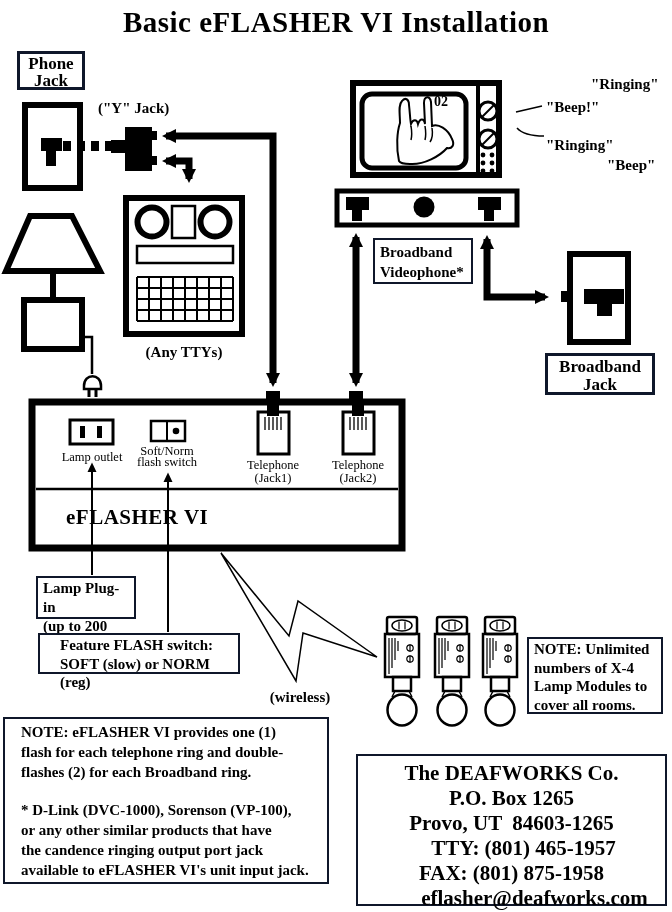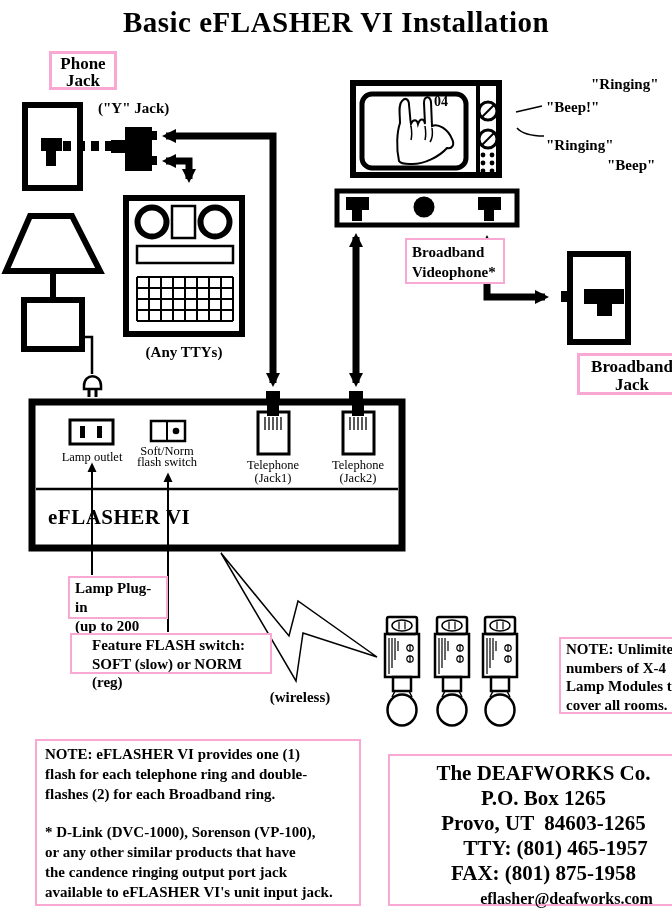--- a/index.html
+++ b/index.html
@@ -6,21 +6,21 @@
   .canvas {
     position:relative; width:672px; height:912px; margin:0 auto;
     background:#ffffff; color:#000000;
     font-family:Liberation Serif, serif; overflow:hidden;
   }
   .art { position:absolute; left:0; top:0; }
   .lbl { position:absolute; white-space:nowrap; }
   .b { font-weight:bold; }
   .pre { white-space:pre-line; }
   .prewrap { white-space:pre-wrap; }
-  .box { position:absolute; border:2px solid #f9a8d4; background:#fff; box-sizing:border-box;margin-left:32px; }
+  .box { position:absolute; border:2px solid #0f172a; background:#fff; box-sizing:border-box; }
   .box3 { border-width:3px; }
   .title { position:absolute; left:0; top:6px; width:100%; text-align:center;
            font-size:29px; font-weight:bold; letter-spacing:0.5px; }
   .ctr { text-align:center; }
   .s12 { font-size:12.5px; line-height:12.5px; }
   .s15 { font-size:15px; }
   .unitname { font-size:21px; font-weight:bold; letter-spacing:0.5px; }
   .contact-line { line-height:25px; font-weight:bold; }
 </style>
 </head>
@@ -195,66 +195,66 @@
 
   <div class="title">Basic eFLASHER VI Installation</div>
 
   <div class="box box3 ctr pre b" style="left:17px; top:51px; width:68px; height:39px; font-size:17px; line-height:17px; padding-top:1px;">Phone
 Jack</div>
 
   <div class="lbl b" style="left:98px; top:100px; font-size:15px;">("Y" Jack)</div>
 
   <div class="lbl b" style="left:123px; top:344px; width:122px; text-align:center; font-size:15px;">(Any TTYs)</div>
 
-  <div class="lbl b" style="left:434px; top:94px; font-size:14px;">04</div>
+  <div class="lbl b" style="left:434px; top:94px; font-size:14px;">02</div>
 
   <div class="lbl b" style="left:591px; top:76px; font-size:15px;">"Ringing"</div>
   <div class="lbl b" style="left:546px; top:99px; font-size:15px;">"Beep!"</div>
   <div class="lbl b" style="left:546px; top:137px; font-size:15px;">"Ringing"</div>
   <div class="lbl b" style="left:607px; top:157px; font-size:15px;">"Beep"</div>
 
   <div class="box pre b" style="left:373px; top:238px; width:100px; height:46px; font-size:15px; line-height:20px; padding:2px 5px;">Broadband
 Videophone*</div>
 
   <div class="box box3 ctr pre b" style="left:545px; top:353px; width:110px; height:42px; font-size:17px; line-height:18px; padding-top:2px;">Broadband
 Jack</div>
 
   <div class="lbl s12" style="left:50px; top:451px; width:84px; text-align:center; white-space:nowrap;">Lamp outlet</div>
   <div class="lbl s12 pre" style="left:127px; top:446px; width:80px; text-align:center; white-space:pre-line; line-height:11px;">Soft/Norm
 flash switch</div>
   <div class="lbl s12 pre" style="left:239px; top:459px; width:68px; text-align:center; white-space:pre-line;">Telephone
 (Jack1)</div>
   <div class="lbl s12 pre" style="left:324px; top:459px; width:68px; text-align:center; white-space:pre-line;">Telephone
 (Jack2)</div>
-  <div class="lbl unitname" style="left:48px; top:505px;">eFLASHER VI</div>
+  <div class="lbl unitname" style="left:66px; top:505px;">eFLASHER VI</div>
 
   <div class="box pre b" style="left:36px; top:576px; width:100px; height:43px; font-size:15px; line-height:19px; padding:1px 5px;">Lamp Plug-in
 (up to 200 W)</div>
   <div class="box pre b" style="left:38px; top:633px; width:202px; height:41px; font-size:15px; line-height:18.5px; padding:1px 20px;">Feature FLASH switch:
 SOFT (slow) or NORM (reg)</div>
 
   <div class="lbl b" style="left:258px; top:689px; width:84px; text-align:center; font-size:15px;">(wireless)</div>
 
   <div class="box pre b" style="left:527px; top:637px; width:136px; height:77px; font-size:15px; line-height:18.5px; padding:1px 5px;">NOTE: Unlimited
 numbers of X-4
 Lamp Modules to
 cover all rooms.</div>
 
-  <div class="box" style="left:3px; top:739px; width:326px; height:167px; padding:3px 8px;">
+  <div class="box" style="left:3px; top:717px; width:326px; height:167px; padding:3px 16px;">
     <div class="pre b s15" style="line-height:20px;">NOTE: eFLASHER VI provides one (1)
 flash for each telephone ring and double-
 flashes (2) for each Broadband ring.</div>
     <div class="pre b s15" style="line-height:20px; margin-top:18px;">* D-Link (DVC-1000), Sorenson (VP-100),
 or any other similar products that have
 the candence ringing output port jack
 available to eFLASHER VI's unit input jack.</div>
   </div>
 
   <div class="box ctr" style="left:356px; top:754px; width:311px; height:152px; padding-top:5px;">
     <div class="contact-line prewrap" style="font-size:21px;">The DEAFWORKS Co.</div>
     <div class="contact-line prewrap" style="font-size:21px;">P.O. Box 1265</div>
     <div class="contact-line prewrap" style="font-size:21px;">Provo, UT  84603-1265</div>
     <div class="contact-line prewrap" style="font-size:21px;padding-left:24px;">TTY: (801) 465-1957</div>
     <div class="contact-line prewrap" style="font-size:21px;">FAX: (801) 875-1958</div>
-    <div class="contact-line prewrap" style="font-size:16px;padding-left:46px;">eflasher@deafworks.com</div>
+    <div class="contact-line prewrap" style="font-size:21px;padding-left:46px;">eflasher@deafworks.com</div>
   </div>
 
 </div>
 
 </body></html>

